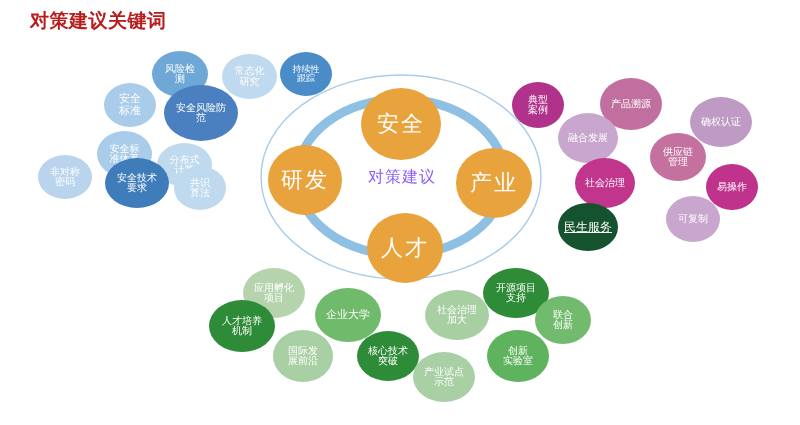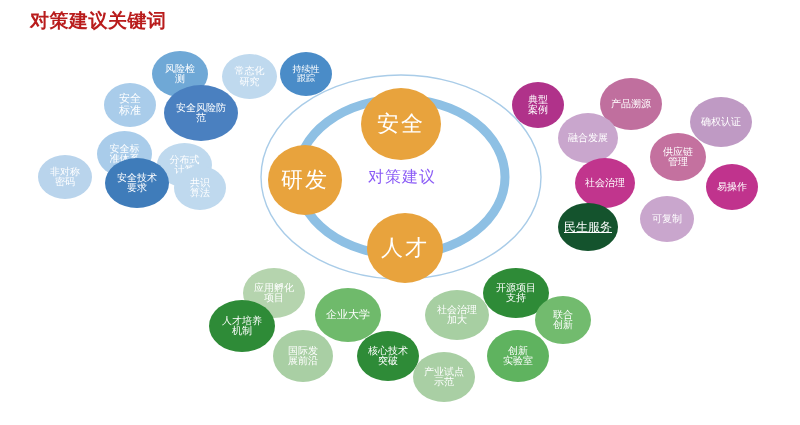--- a/index.html
+++ b/index.html
@@ -183,21 +183,21 @@
       <div class="bubble" style="left: 575px; top: 158px; width: 60px; height: 50px; background: rgb(193, 53, 141); font-size: 10px;">
         <div>
           <span>社会治理</span>
         </div>
       </div>
       <div class="bubble" style="left: 706px; top: 164px; width: 52px; height: 46px; background: rgb(192, 51, 141); font-size: 10px;">
         <div>
           <span>易操作</span>
         </div>
       </div>
-      <div class="bubble" style="left: 640px; top: 196px; width: 54px; height: 46px; background: rgb(201, 166, 205); font-size: 10px;">
+      <div class="bubble" style="left: 666px; top: 196px; width: 54px; height: 46px; background: rgb(201, 166, 205); font-size: 10px;">
         <div>
           <span>可复制</span>
         </div>
       </div>
       <div class="bubble" style="left: 558px; top: 203px; width: 60px; height: 48px; background: #14532d; font-size: 12px; text-decoration: underline;">
         <div>
           <span>民生服务</span>
         </div>
       </div>
       <div class="bubble" style="left: 243px; top: 268px; width: 62px; height: 50px; background: rgb(181, 212, 174); font-size: 10px;">
@@ -262,16 +262,19 @@
     </div>
 
   <div id="center-label" style="left: 360px; top: 165px; width: 84px; height: 24px;">对策建议</div>
 
 <div class="hub" style="left: 361px; top: 88px; width: 80px; height: 72px; background: rgb(232, 163, 61);">
       <span>安全</span>
     </div>
     <div class="hub" style="left: 268px; top: 145px; width: 74px; height: 70px; background: rgb(232, 163, 61);">
       <span>研发</span>
     </div>
+    <div class="hub" style="left: 456px; top: 148px; width: 76px; height: 70px; background: rgb(232, 163, 61);">
+      <span>产业</span>
+    </div>
     <div class="hub" style="left: 367px; top: 213px; width: 76px; height: 70px; background: rgb(232, 163, 61);">
       <span>人才</span>
     </div>
   </div>
 
 </body></html>

